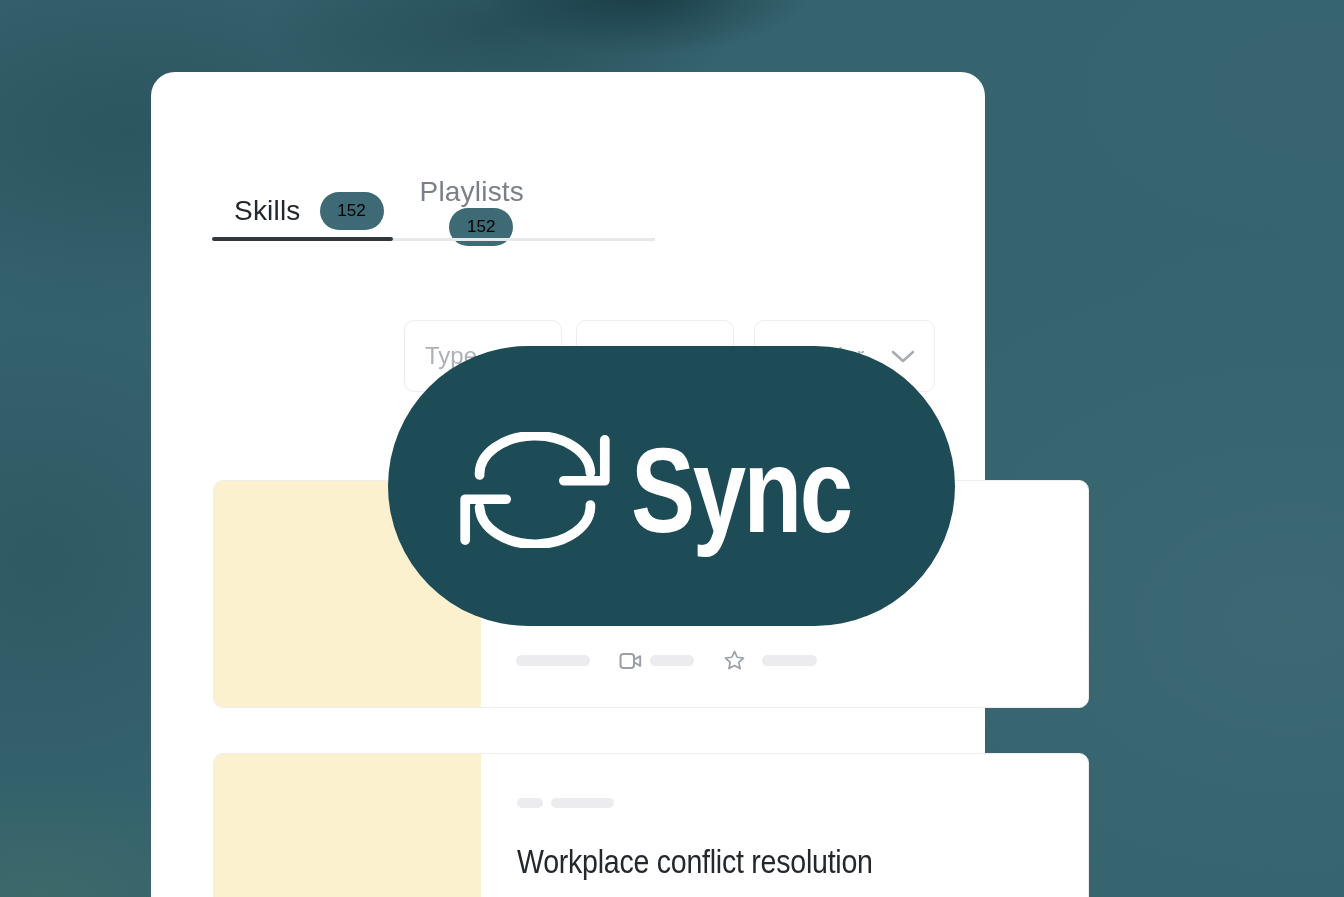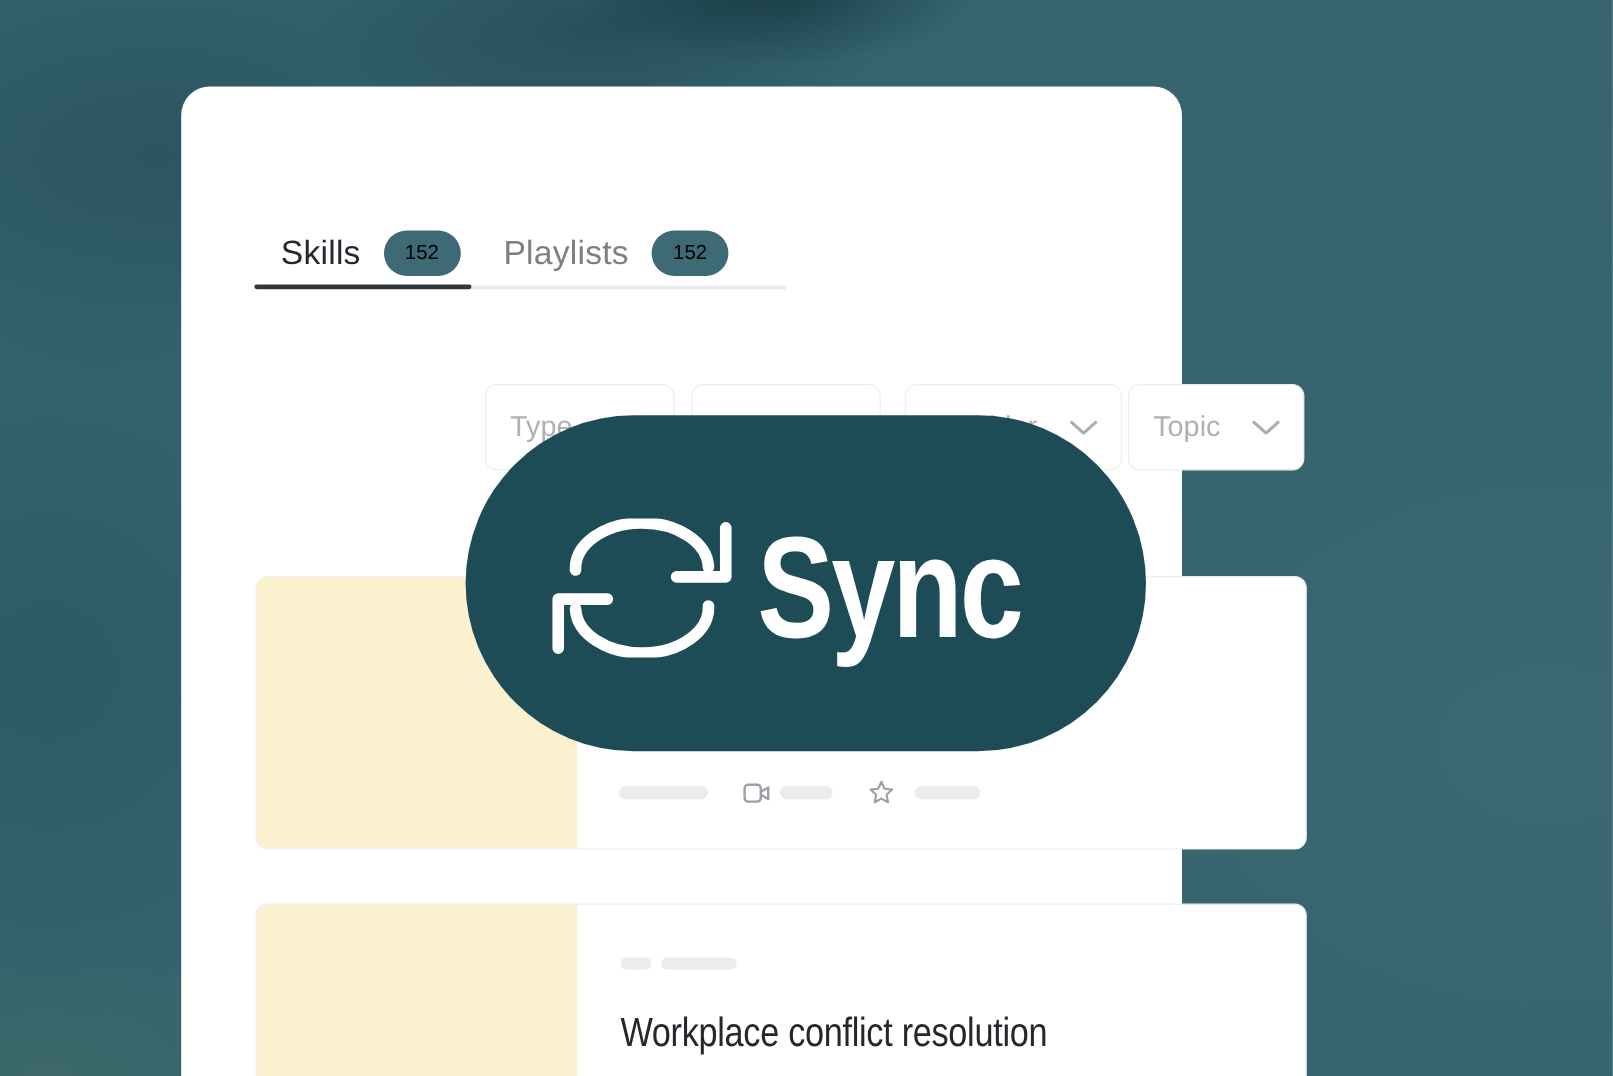--- a/index.html
+++ b/index.html
@@ -24,21 +24,21 @@
   .tabs-row{position:absolute;left:83px;top:119px;height:40px;display:flex;align-items:center;}
   .tab{display:flex;align-items:center;cursor:pointer;}
   .tab-label{font-size:28px;letter-spacing:.2px;}
   .tab-label.active{color:#23282e;}
   .tab-label.inactive{color:#7b8086;}
   .count-badge{
     margin-left:19px;height:38px;min-width:64px;box-sizing:border-box;padding:0 14px;
     background:#3d6a74;border-radius:19px;color:#000000;font-size:17px;
     display:flex;align-items:center;justify-content:center;
   }
-  .tab+.tab{margin-left:36px;}
+  .tab+.tab{margin-left:36px;flex-direction:column;}
   .underline-dark{position:absolute;left:61px;top:165px;width:181px;height:4px;background:#31373d;border-radius:2px;}
   .underline-light{position:absolute;left:242px;top:166px;width:262px;height:3px;background:#e7e8e9;}
   
   .chip{
     position:absolute;top:248px;height:72px;box-sizing:border-box;
     border:1.5px solid #ededee;border-radius:10px;background:#fff;
     display:flex;align-items:center;justify-content:space-between;padding:0 19px 0 20px;
     cursor:pointer;
   }
   .chip-label{font-size:24px;color:#adb1b7;white-space:nowrap;}
@@ -115,26 +115,20 @@
     <svg width="24" height="13" viewBox="0 0 24 13">
         <path d="M2 2 L12 11 L22 2" fill="none" stroke="#a9adb3" stroke-width="2.6" stroke-linecap="round" stroke-linejoin="round"></path>
       </svg>
   </div>
   <div class="chip chip-4">
     <span class="chip-label">Provider</span>
     <svg width="24" height="13" viewBox="0 0 24 13">
         <path d="M2 2 L12 11 L22 2" fill="none" stroke="#a9adb3" stroke-width="2.6" stroke-linecap="round" stroke-linejoin="round"></path>
       </svg>
   </div>
-  <div class="chip chip-5">
-    <span class="chip-label">Topic</span>
-    <svg width="24" height="13" viewBox="0 0 24 13">
-        <path d="M2 2 L12 11 L22 2" fill="none" stroke="#a9adb3" stroke-width="2.6" stroke-linecap="round" stroke-linejoin="round"></path>
-      </svg>
-  </div>
 
   <div class="card card-1">
     <div class="thumb"></div>
     <div class="meta-row">
       <div class="skel m-bar1"></div>
       <svg class="m-icon-video" width="23" height="18" viewBox="0 0 23 18">
         <rect x="1.5" y="2" width="13.5" height="14" rx="3" fill="none" stroke="#9aa0a6" stroke-width="2"></rect>
         <path d="M15.5 7.5 L21.2 4.2 V13.8 L15.5 10.5" fill="none" stroke="#9aa0a6" stroke-width="2" stroke-linejoin="round" stroke-linecap="round"></path>
       </svg>
       <div class="skel m-bar2"></div>

